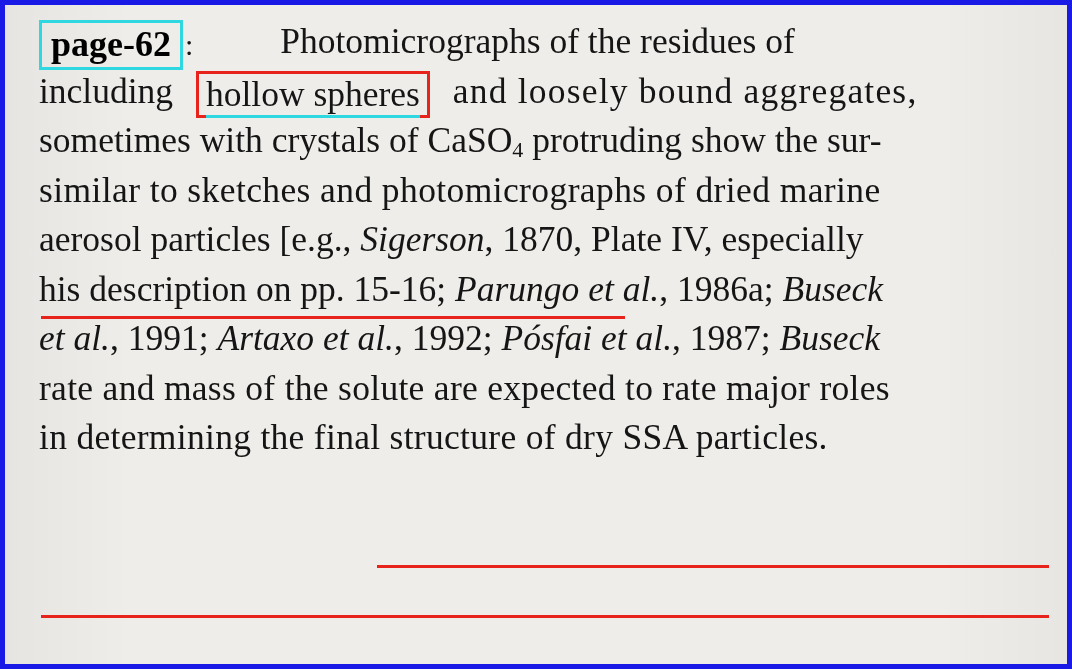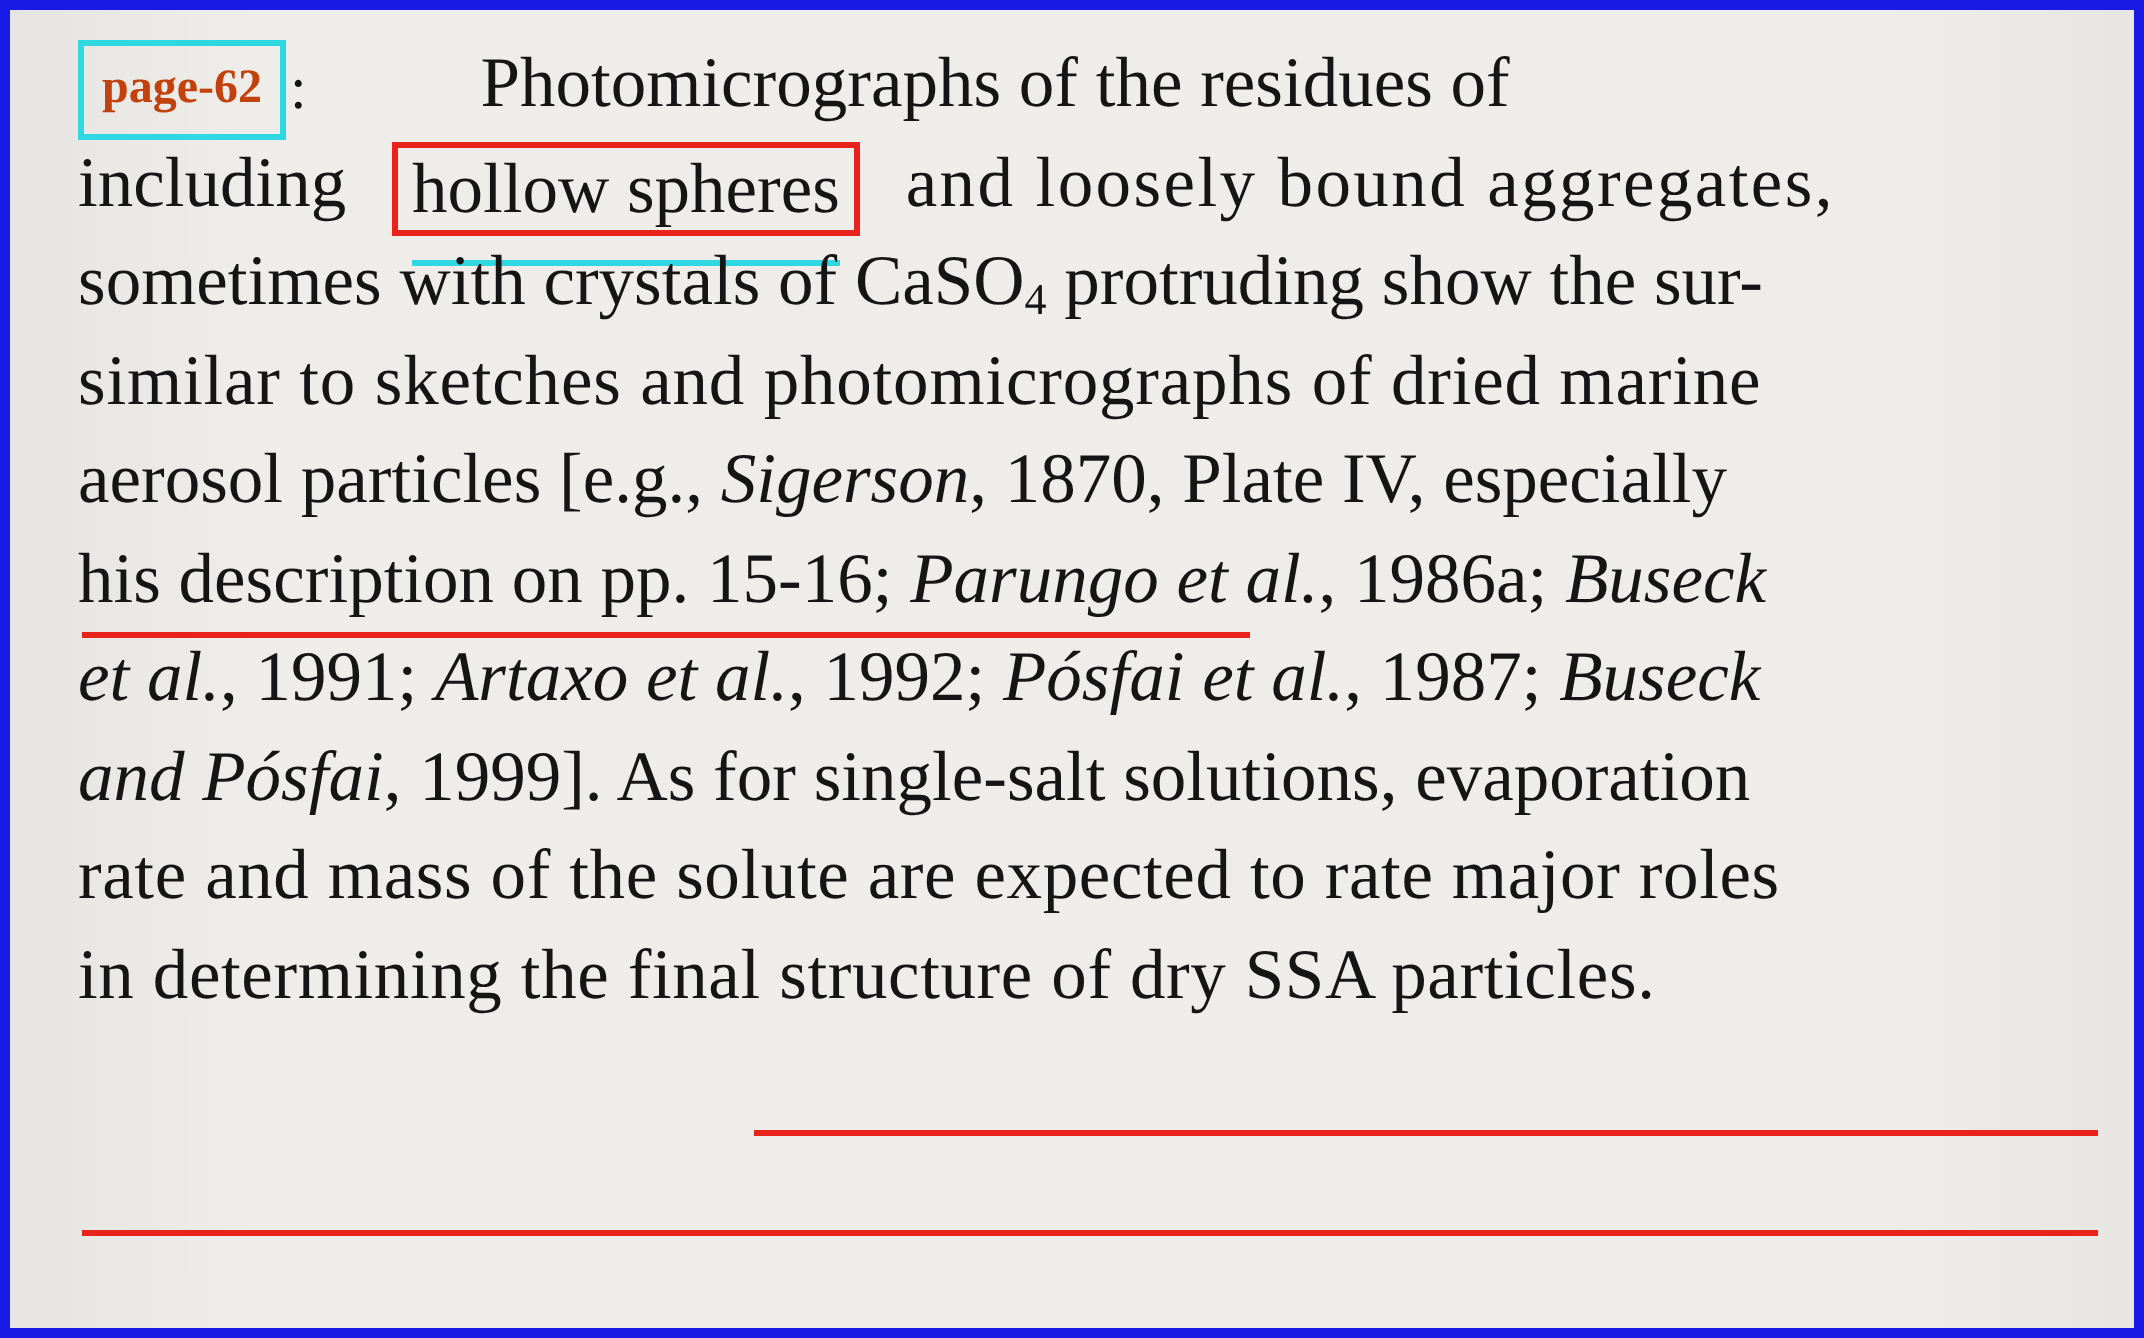--- a/index.html
+++ b/index.html
@@ -43,43 +43,43 @@
   .ital { font-style: italic; }
   .sub { font-size: 0.62em; vertical-align: -0.22em; }
 
   
   .page-label {
     display: inline-block;
     border: 3px solid #2fd8e0;
     padding: 0px 9px 2px 9px;
     font-weight: bold;
     font-family: "Liberation Serif", serif;
-    font-size: 24px;
+    font-size: 36px;
     line-height: 42px;
-    color: #c2410c;
+    color: #000000;
     background: transparent;
     vertical-align: middle;
     margin-right: 2px;
   }
   .colon {
     font-size: 30px;
     vertical-align: middle;
   }
 
   
   .boxed-red {
     display: inline-block;
     border: 3px solid #e8231b;
     padding: 0 7px 1px 7px;
     line-height: 40px;
     vertical-align: middle;
   }
   .cyan-underline {
     border-bottom: 3px solid #2fd8e0;
-    padding-bottom: 16px;
+    padding-bottom: 1px;
   }
 
   
   .uline {
     position: absolute;
     height: 3px;
     background: #e8231b;
   }
   .sp { display: inline-block; }
 </style>
@@ -119,23 +119,20 @@
     </div>
 
     <div class="line">
       <span>his description on pp. 15-16; </span><span class="ital">Parungo et al.</span><span>, 1986a; </span><span class="ital">Buseck</span>
     </div>
 
     <div class="line">
       <span class="ital">et al.</span><span>, 1991; </span><span class="ital">Artaxo et al.</span><span>, 1992; </span><span class="ital">Pósfai et al.</span><span>, 1987; </span><span class="ital">Buseck</span>
     </div>
 
-    <div class="line">
-      <span class="ital">and Pósfai</span><span>, 1999]. As for single-salt solutions, evaporation</span>
-    </div>
 
     <div class="line">
       <span style="letter-spacing:0.3px">rate and mass of the solute are expected to rate major roles</span>
     </div>
 
     <div class="line">
       <span style="letter-spacing:0.3px">in determining the final structure of dry SSA particles.</span>
     </div>
 
   </div>

